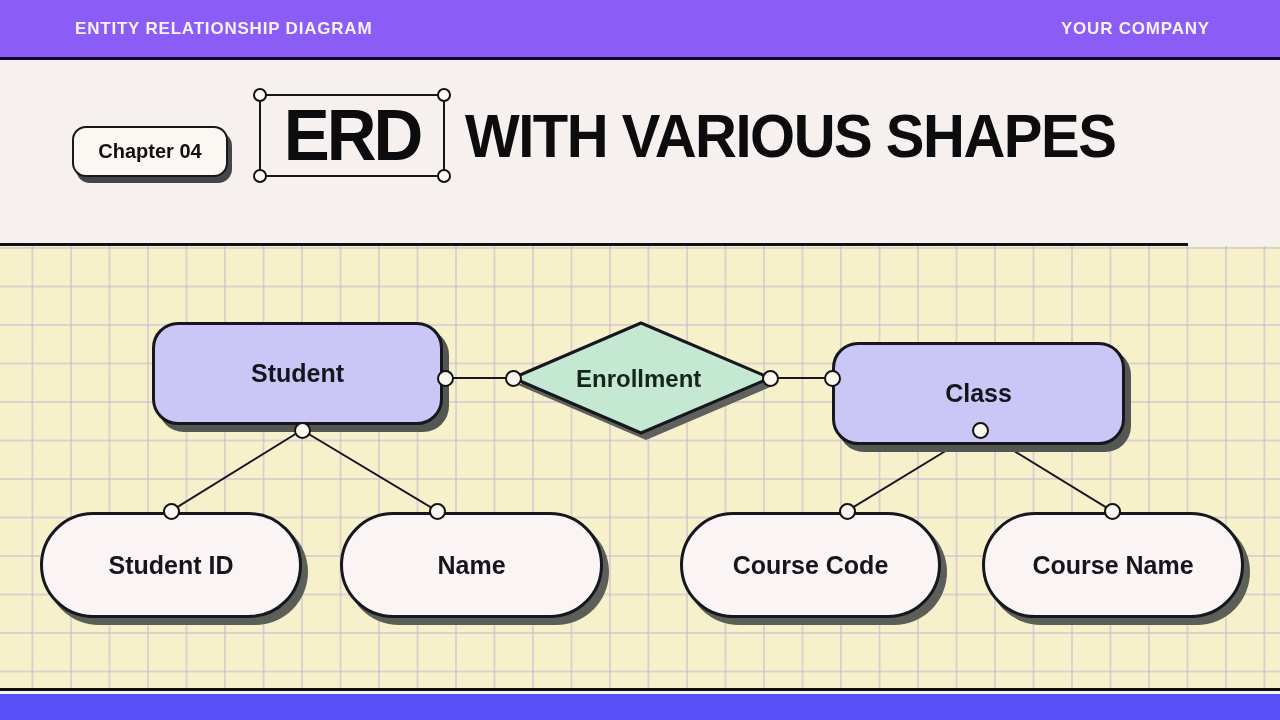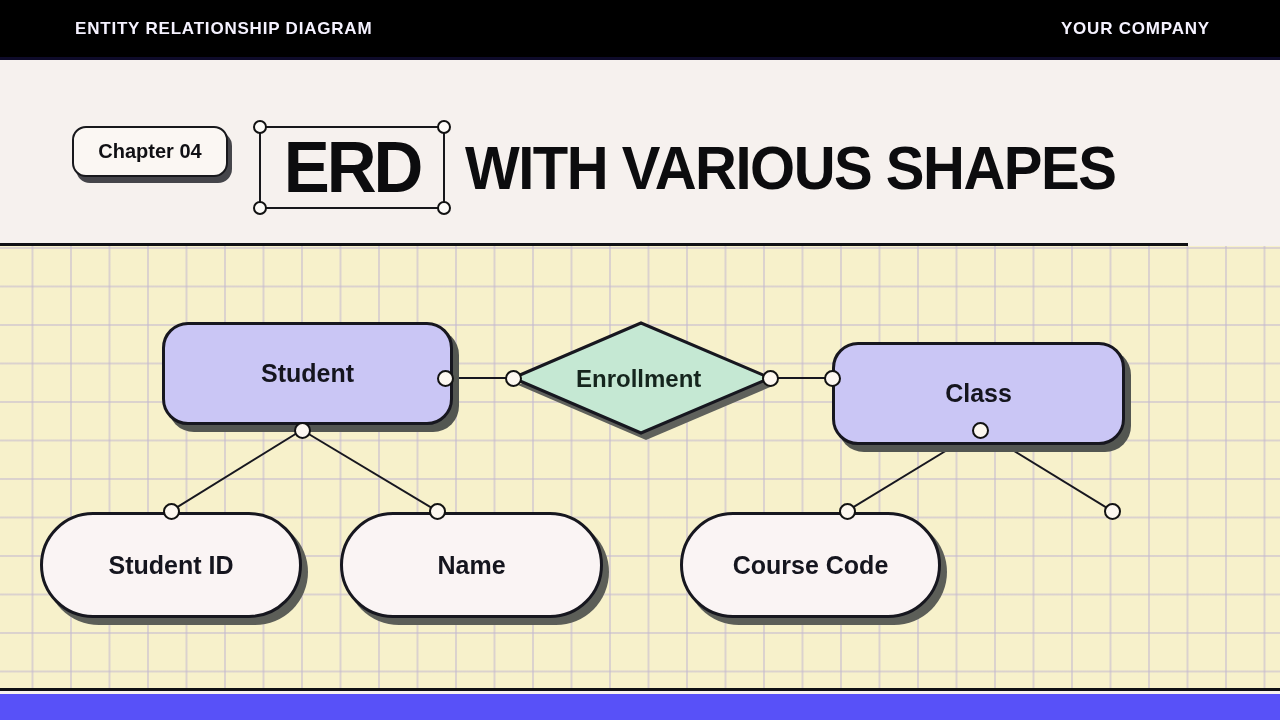--- a/index.html
+++ b/index.html
@@ -2,42 +2,42 @@
 <html><head>
 <meta charset="utf-8">
 <style>
   * { margin:0; padding:0; box-sizing:border-box; }
   html,body { width:1280px; height:720px; overflow:hidden; }
   body { font-family:"Liberation Sans", sans-serif; background:#f6f1ee; }
 
   
   .topbar{
     position:absolute; left:0; top:0; width:1280px; height:60px;
-    background:#000000; border-bottom:3px solid #0e0b2a;
+    background:#8b5cf6; border-bottom:3px solid #0e0b2a;
     display:flex; justify-content:space-between; align-items:center;
     padding:0 70px 0 75px;
   }
   .topbar span{
     color:#f5f2ff; font-size:17px; font-weight:bold; letter-spacing:0.8px;
   }
 
   
   .header{
     position:absolute; left:0; top:60px; width:1188px; height:186px;
     background:#f6f1ee; border-bottom:3px solid #101014;
   }
   .chapter-badge{
     position:absolute; left:72px; top:66px; width:156px; height:51px;
     background:#fbf7f3; border:2.5px solid #18181c; border-radius:14px;
     box-shadow:4px 6px 0 #45454a;
     display:flex; align-items:center; justify-content:center;
     font-size:20px; font-weight:bold; color:#101014;
   }
   .title-row{
-    position:absolute; left:259px; top:66px; height:83px;
+    position:absolute; left:259px; top:34px; height:83px;
     display:flex; align-items:center;
   }
   .sel-box{
     position:relative; width:186px; height:83px;
     border:2px solid #17171b;
     display:flex; align-items:center; justify-content:center;
   }
   .sel-handle{
     position:absolute; width:14px; height:14px; border-radius:50%;
     background:#fdfbf8; border:2px solid #111;
@@ -127,38 +127,41 @@
     <polygon points="513,132 641,77 770,132 641,187" fill="#c5e8d3" stroke="#17171f" stroke-width="3"></polygon>
 
     <line x1="445" y1="132" x2="513" y2="132" stroke="#17171f" stroke-width="2"></line>
     <line x1="770" y1="132" x2="832" y2="132" stroke="#17171f" stroke-width="2"></line>
     <line x1="302" y1="184" x2="171" y2="265" stroke="#17171f" stroke-width="2"></line>
     <line x1="302" y1="184" x2="437" y2="265" stroke="#17171f" stroke-width="2"></line>
     <line x1="980" y1="184" x2="847" y2="265" stroke="#17171f" stroke-width="2"></line>
     <line x1="980" y1="184" x2="1112" y2="265" stroke="#17171f" stroke-width="2"></line>
   </svg>
 
-  <div class="node entity" style="left:162px; top:76px;">
+  <div class="node entity" style="left:152px; top:76px;">
     <span>Student</span>
   </div>
   <div class="node entity" style="left:832px; top:76px; width:293px;margin-top:20px;">
     <span>Class</span>
   </div>
 
   <div class="rel-label" style="left:576px; top:119px;">Enrollment</div>
 
   <div class="node attr" style="left:40px; top:266px; width:262px;">
     <span>Student ID</span>
   </div>
   <div class="node attr" style="left:340px; top:266px; width:263px;">
     <span>Name</span>
   </div>
   <div class="node attr" style="left:680px; top:266px; width:261px;align-items:center;">
     <span>Course Code</span>
   </div>
+  <div class="node attr" style="left:982px; top:266px; width:262px;">
+    <span>Course Name</span>
+  </div>
 
   <span class="dot" style="left:436.5px; top:123.5px;"></span>
   <span class="dot" style="left:504.5px; top:123.5px;"></span>
   <span class="dot" style="left:761.5px; top:123.5px;"></span>
   <span class="dot" style="left:823.5px; top:123.5px;"></span>
   <span class="dot" style="left:293.5px; top:175.5px;"></span>
   <span class="dot" style="left:971.5px; top:175.5px;"></span>
   <span class="dot" style="left:162.5px; top:256.5px;"></span>
   <span class="dot" style="left:428.5px; top:256.5px;"></span>
   <span class="dot" style="left:838.5px; top:256.5px;"></span>

